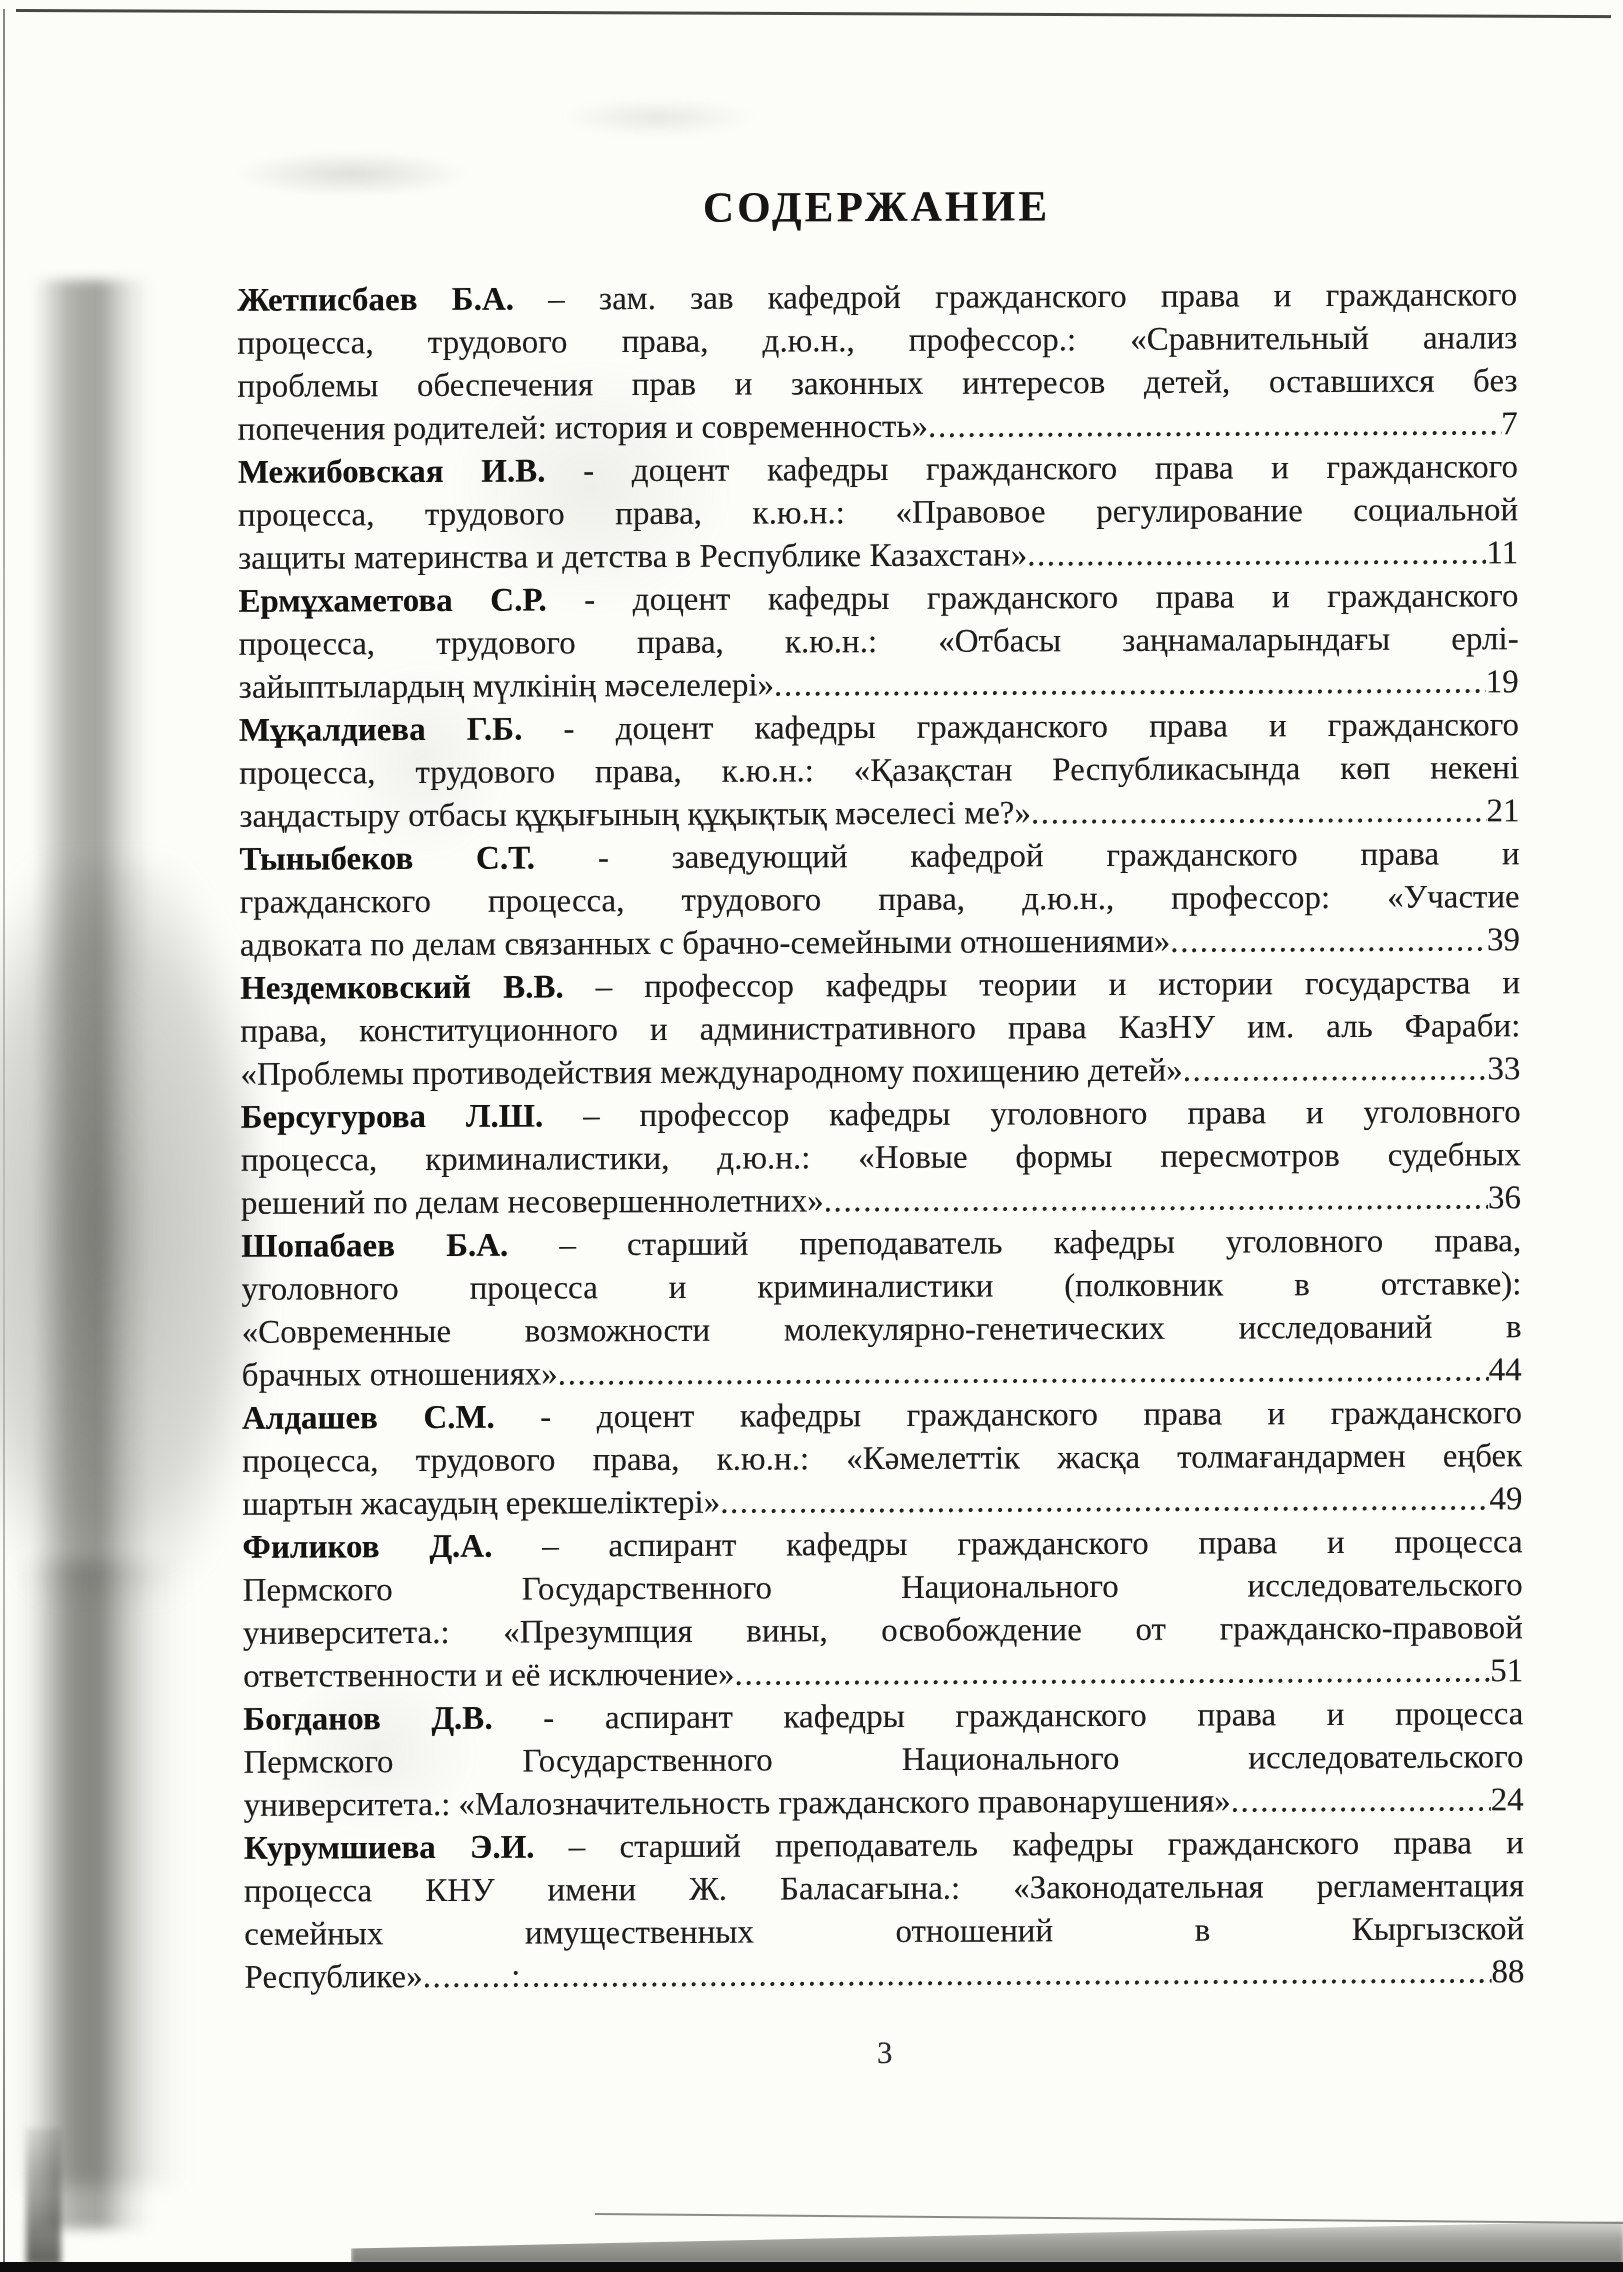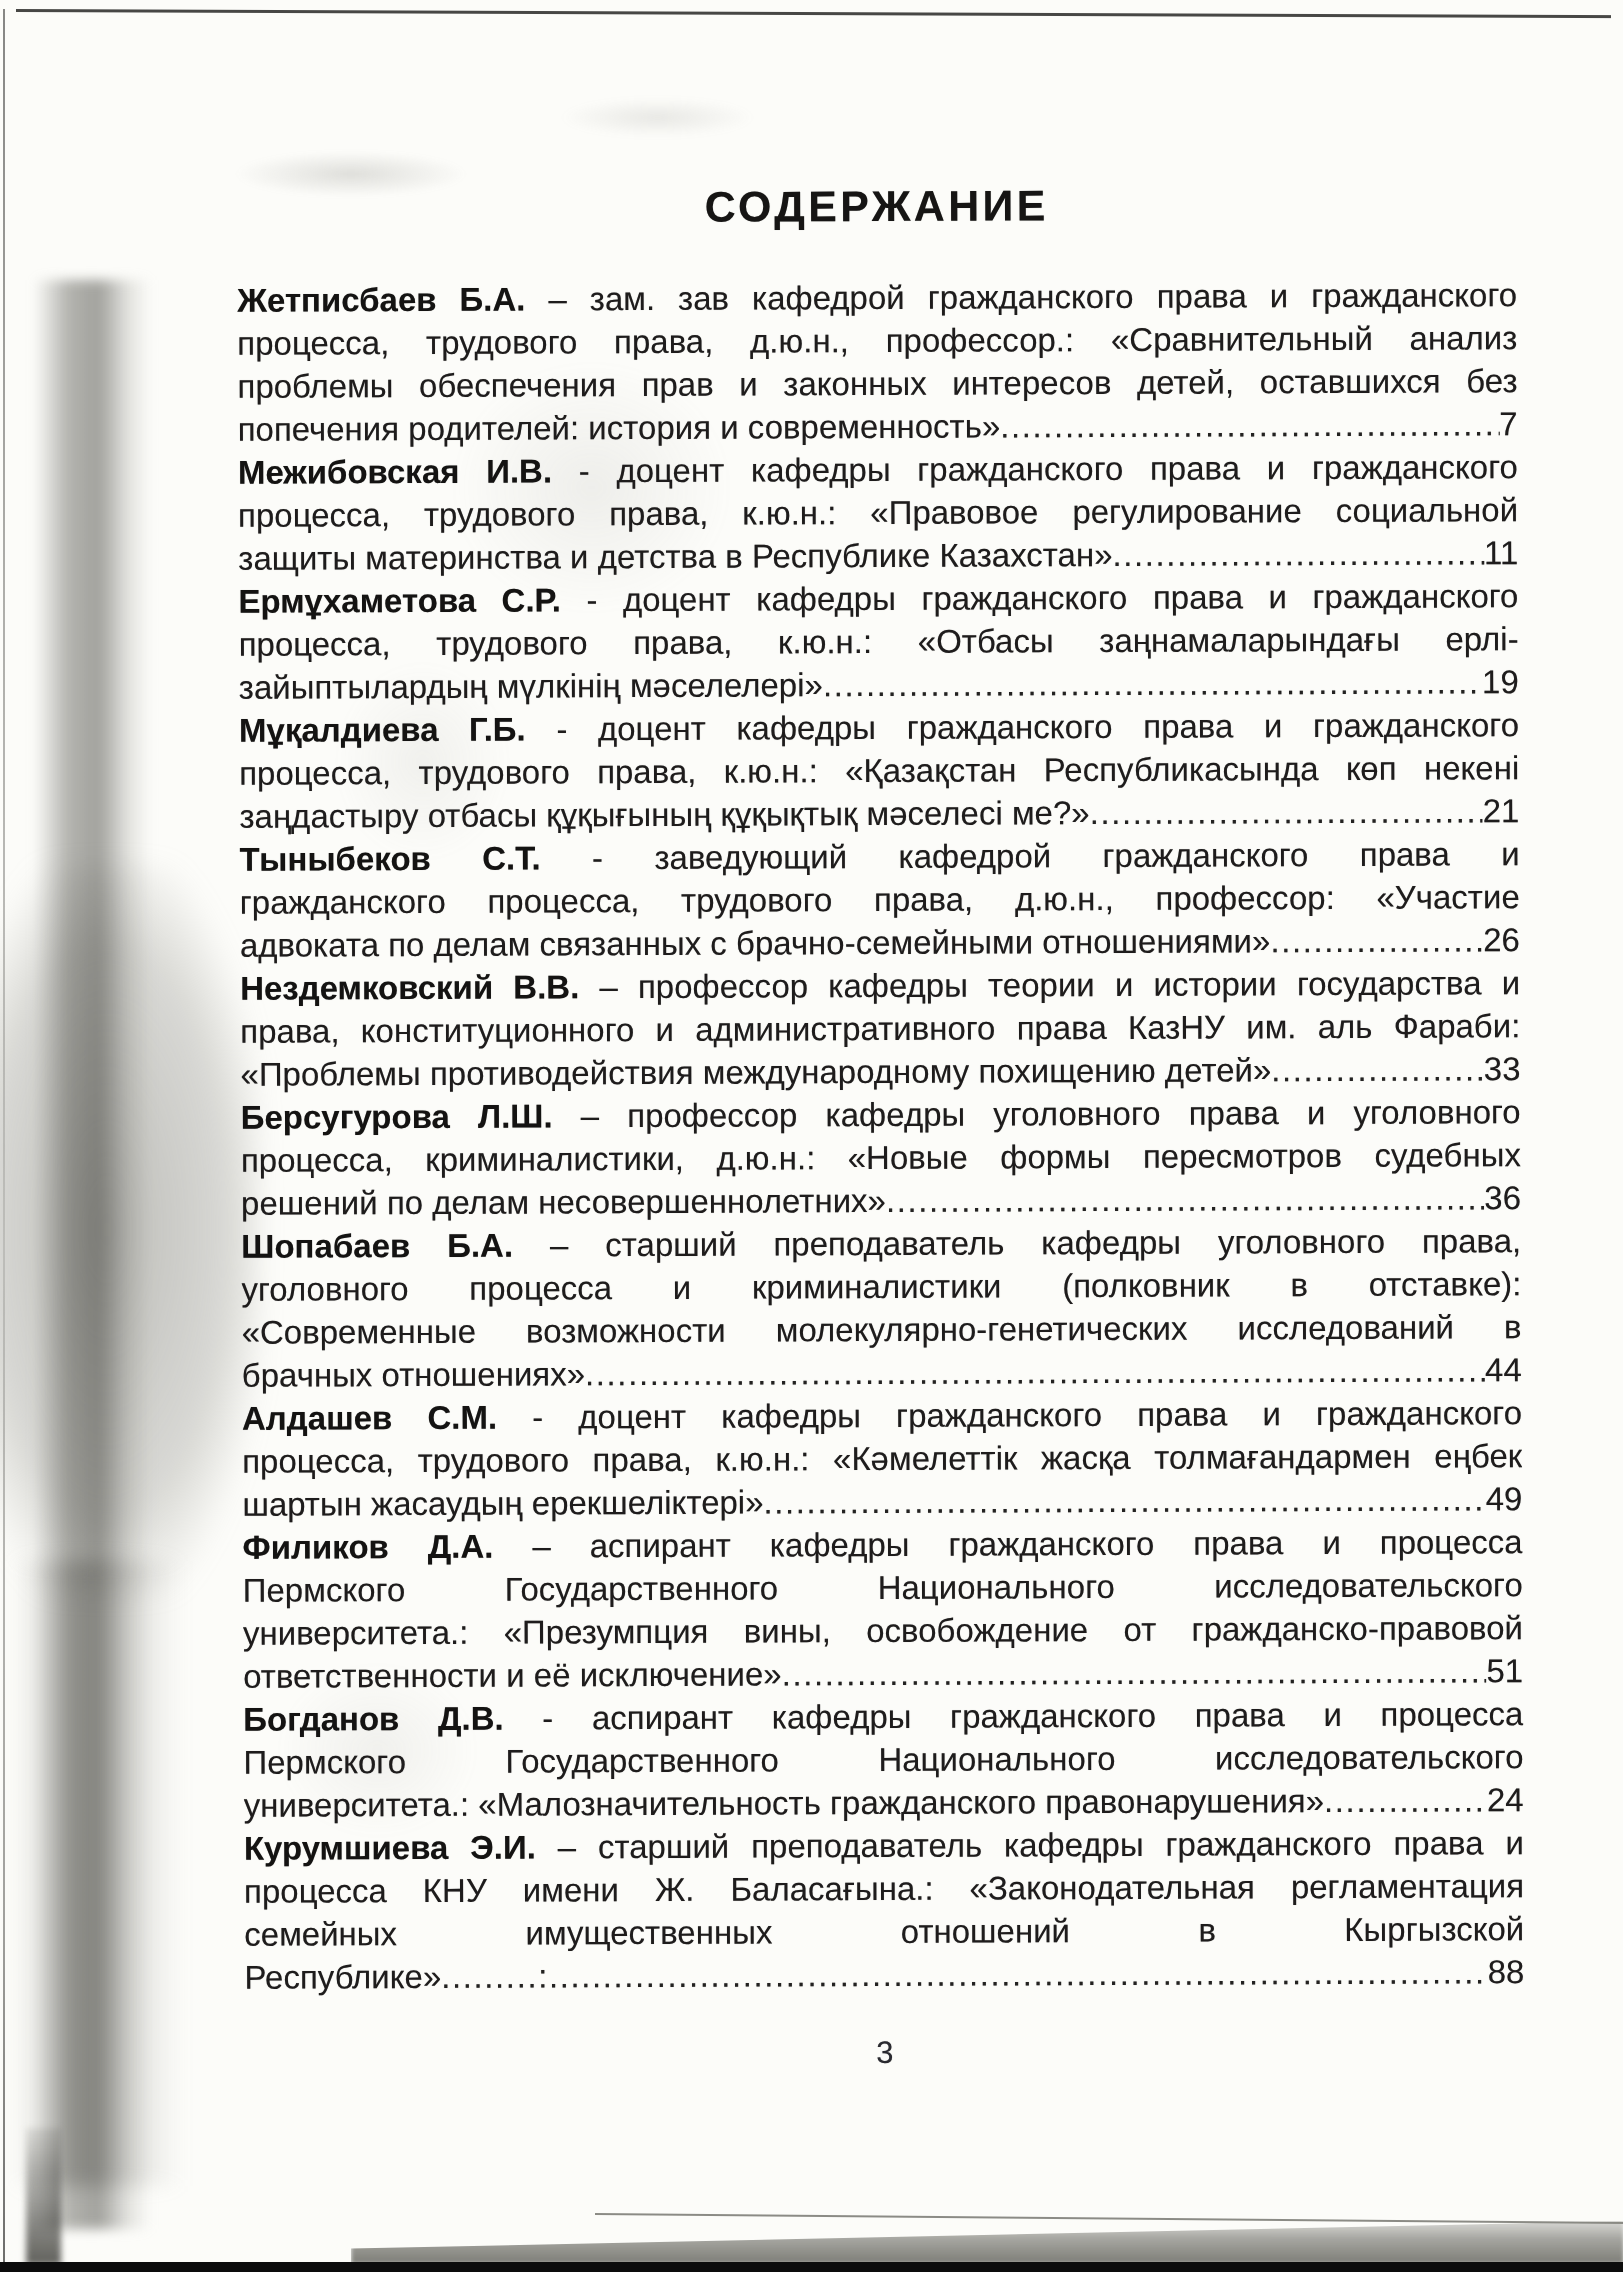--- a/index.html
+++ b/index.html
@@ -1,19 +1,19 @@
 <!DOCTYPE html>
 <html style="font-size:10.4px"><head>
 <meta charset="utf-8">
 <style>
   html,body{margin:0;padding:0;background:#ffffff;}
   .scan{
     position:relative;width:1624px;height:2273px;overflow:hidden;
     background:#fcfcf9;
-    font-family:Liberation Sans, sans-serif;
+    font-family:Liberation Serif, serif;
     color:#1e1c1c;
   }
   
   .edge-top{
     position:absolute;left:15.6px;top:9px;width:1595px;height:2.6px;
     background:#474745;transform:rotate(0.22deg);transform-origin:left center;
     filter:blur(0.5px);z-index:4;
   }
   .edge-left{
     position:absolute;left:3.3px;top:9px;width:2px;height:2254px;
@@ -149,21 +149,21 @@
             <span class="lead">............................................................................................................................................................................................................................................................................................................</span>
             <span class="pg">21</span>
           </div>
         </div>
         <div class="entry">
           <div class="line jline"><b class="author">Тыныбеков С.Т.</b> - заведующий кафедрой гражданского права и</div>
           <div class="line jline">гражданского процесса, трудового права, д.ю.н., профессор: «Участие</div>
           <div class="line lastline">
             <span class="txt">адвоката по делам связанных с брачно-семейными отношениями»</span>
             <span class="lead">............................................................................................................................................................................................................................................................................................................</span>
-            <span class="pg">26</span>
+            <span class="pg">39</span>
           </div>
         </div>
         <div class="entry">
           <div class="line jline"><b class="author">Нездемковский В.В.</b> – профессор кафедры теории и истории государства и</div>
           <div class="line jline">права, конституционного и административного права КазНУ им. аль Фараби:</div>
           <div class="line lastline">
             <span class="txt">«Проблемы противодействия международному похищению детей»</span>
             <span class="lead">............................................................................................................................................................................................................................................................................................................</span>
             <span class="pg">33</span>
           </div>

